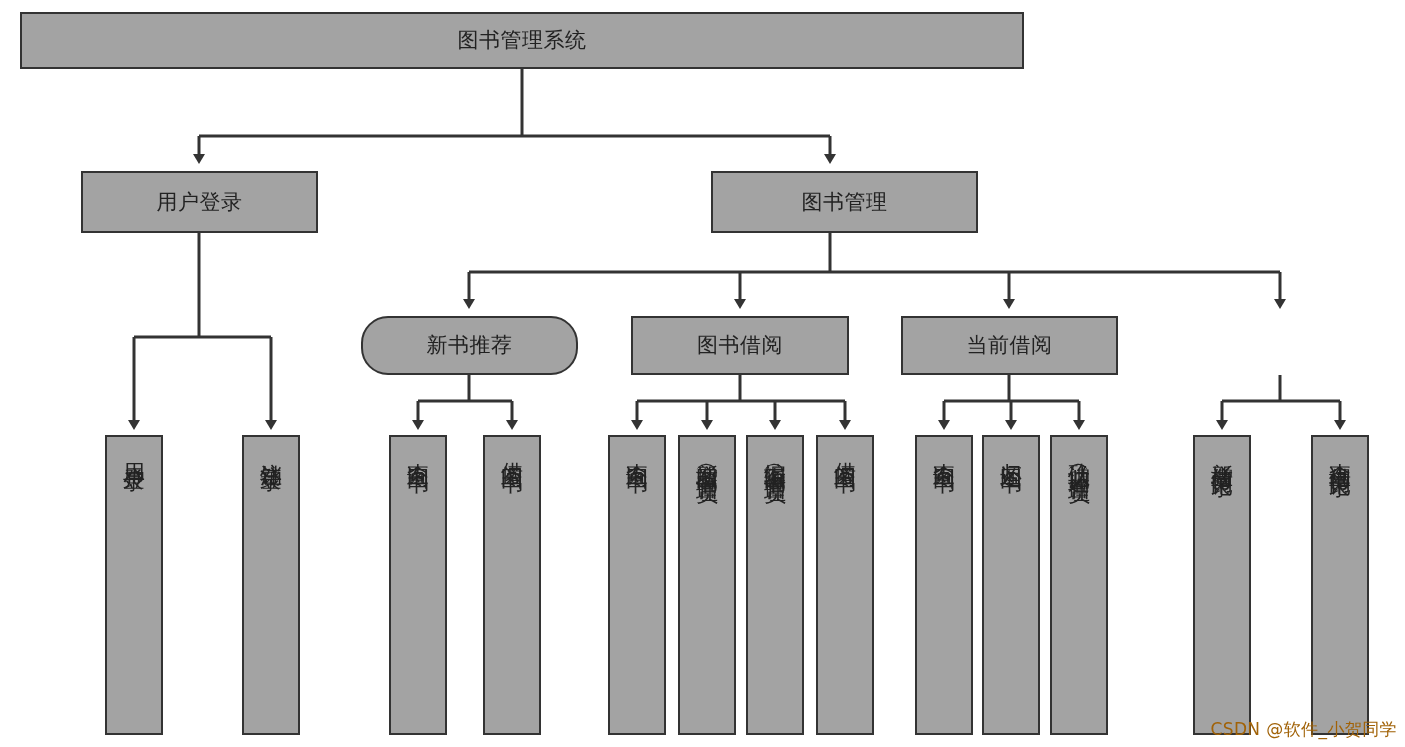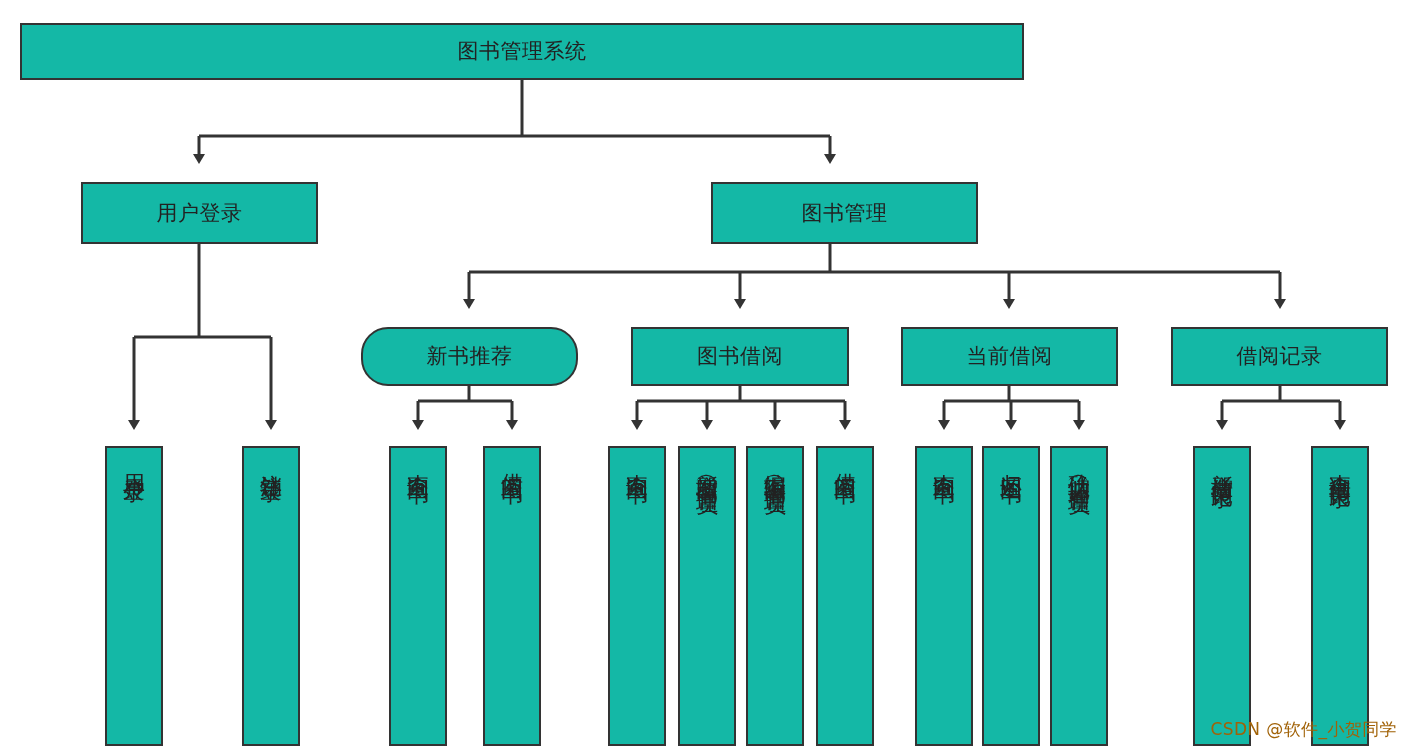--- a/index.html
+++ b/index.html
@@ -21,27 +21,26 @@
   #diagram-svg {
     position: absolute;
     top: 0;
     left: 0;
     width: 1405px;
     height: 747px;
   }
   .node-box {
     position: absolute;
     box-sizing: border-box;
-    background: #14b8a6;
+    background: #a3a3a3;
     border: 2px solid #333333;
     display: flex;
     align-items: center;
     justify-content: center;
     overflow: hidden;
-    margin-top: 11px;
   }
   .node-label {
     color: #222222;
     line-height: 1.18;
     text-align: center;
     white-space: nowrap;
   }
   .node-box.horizontal .node-label {
     font-size: 21px;
     letter-spacing: 0.5px;
@@ -154,23 +153,20 @@
   </div>
 
   <div class="node-box horizontal" style="left:631px; top:316px; width:218px; height:59px;">
     <span class="node-label">图书借阅</span>
   </div>
 
   <div class="node-box horizontal" style="left:901px; top:316px; width:217px; height:59px;">
     <span class="node-label">当前借阅</span>
   </div>
 
-  <div class="node-box horizontal" style="left:1171px; top:316px; width:217px; height:59px;">
-    <span class="node-label">借阅记录</span>
-  </div>
 
   <div class="node-box vertical" style="left:105px; top:435px; width:58px; height:300px;">
     <span class="node-label">用户登录</span>
   </div>
 
   <div class="node-box vertical" style="left:242px; top:435px; width:58px; height:300px;">
     <span class="node-label">注销登录</span>
   </div>
 
   <div class="node-box vertical" style="left:389px; top:435px; width:58px; height:300px;">

